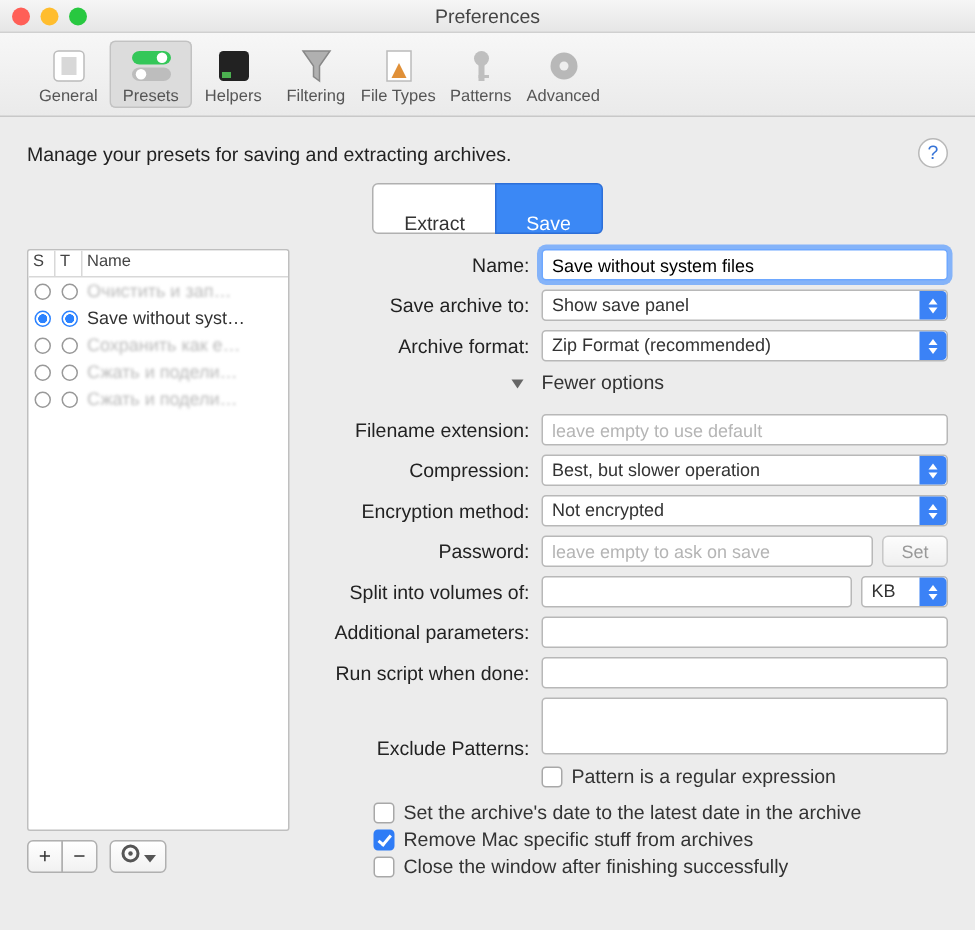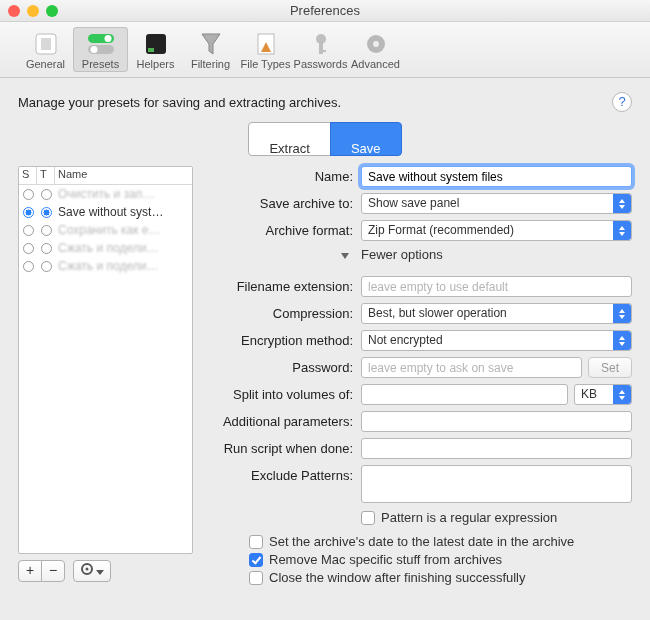--- a/index.html
+++ b/index.html
@@ -171,21 +171,21 @@
     <span>File Types</span>
   </div>
   <div class="toolbtn">
     <div class="ic">
       <svg width="20" height="24">
           <circle cx="10" cy="7" r="5" fill="#bfbfbf"></circle>
           <rect x="8" y="10" width="4" height="12" fill="#bfbfbf"></rect>
           <rect x="8" y="18" width="7" height="2" fill="#bfbfbf"></rect>
         </svg>
     </div>
-    <span>Passwords</span>
+    <span>Patterns</span>
   </div>
   <div class="toolbtn">
     <div class="ic">
       <svg width="24" height="24">
           <circle cx="12" cy="12" r="9" fill="#b8b8b8"></circle>
           <circle cx="12" cy="12" r="3" fill="#eee"></circle>
         </svg>
     </div>
     <span>Advanced</span>
   </div>
@@ -319,21 +319,21 @@
       <div class="ctl">
           <input type="text" class="mac" style="">
         </div>
     </div>
     <div class="formrow">
       <div class="lbl">Run script when done:</div>
       <div class="ctl">
           <input type="text" class="mac" style="">
         </div>
     </div>
-    <div class="formrow" style="align-items:flex-start">
+    <div class="formrow" style="align-items:center">
       <div class="lbl" style="padding-top:3px">Exclude Patterns:</div>
       <div class="ctl" style="flex-direction:column; align-items:stretch; gap:4px">
         <input type="text" class="mac textarea2" style="">
         <div class="chkrow">
           <span class="chkbox"></span>
           <span>Pattern is a regular expression</span>
         </div>
       </div>
     </div>
     <div class="chkrow indent2">

